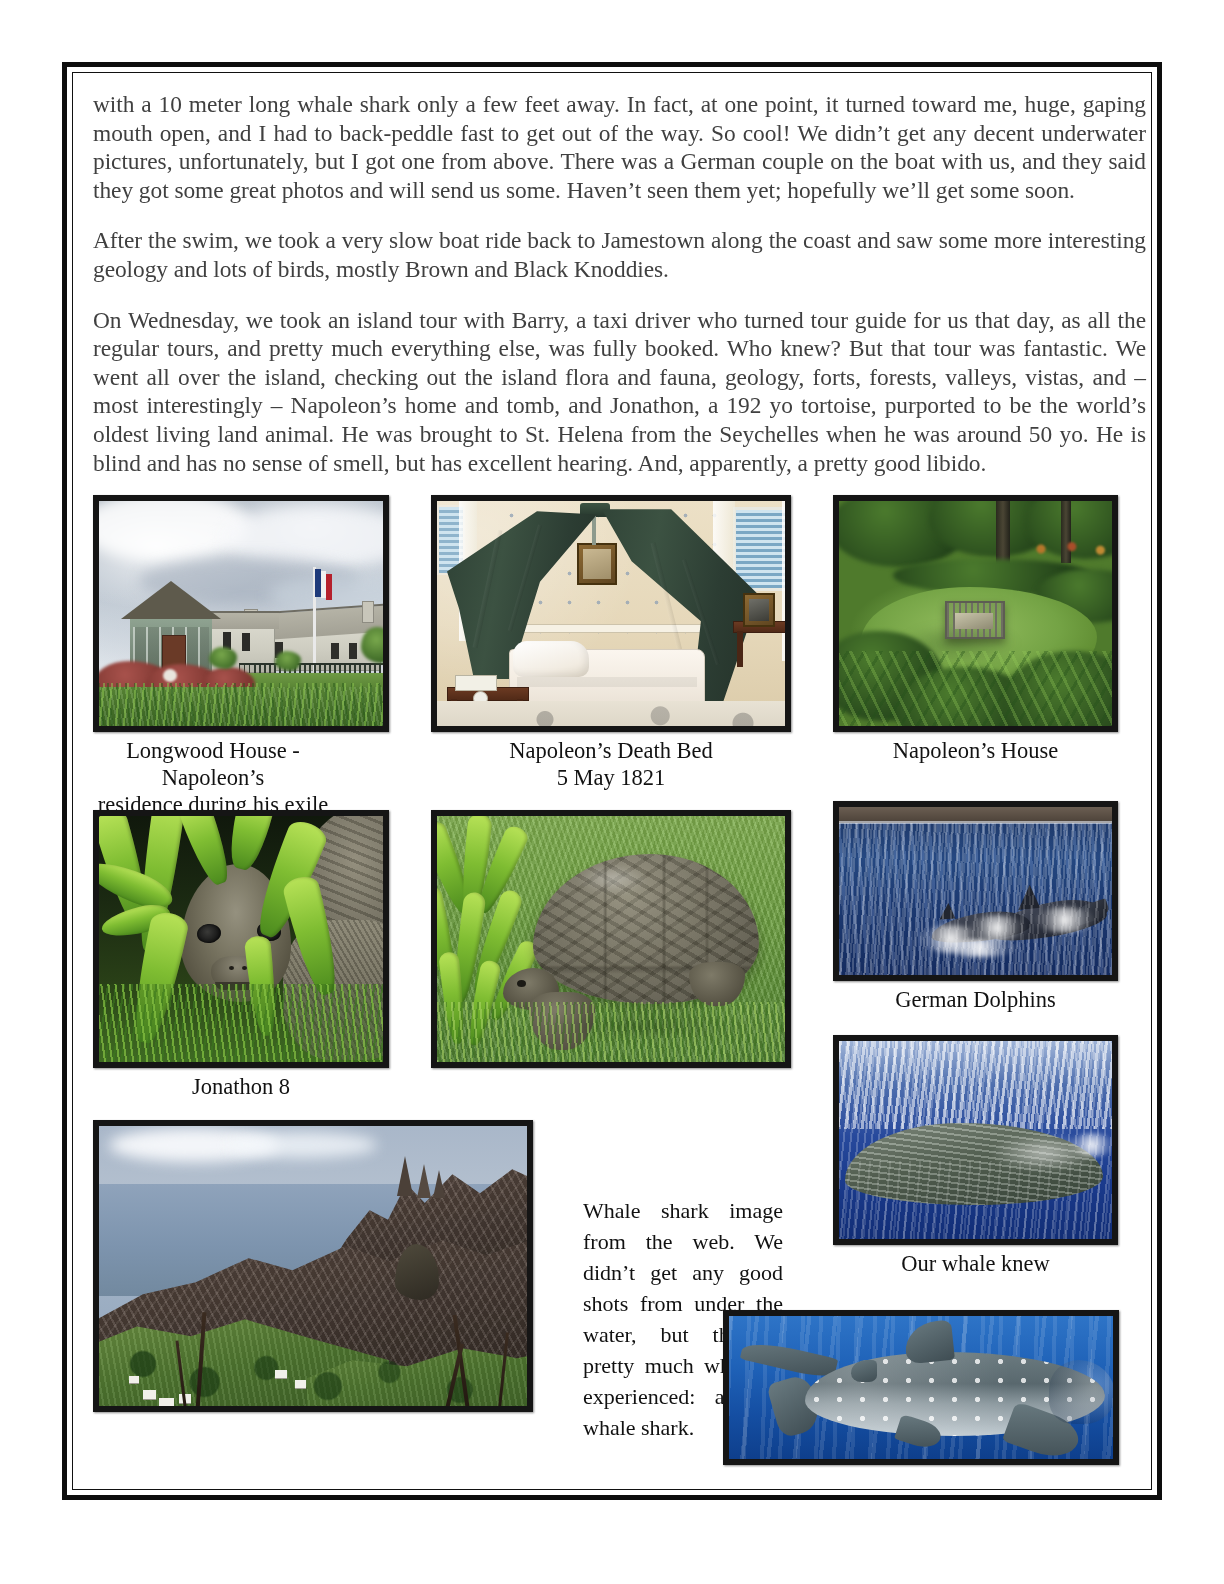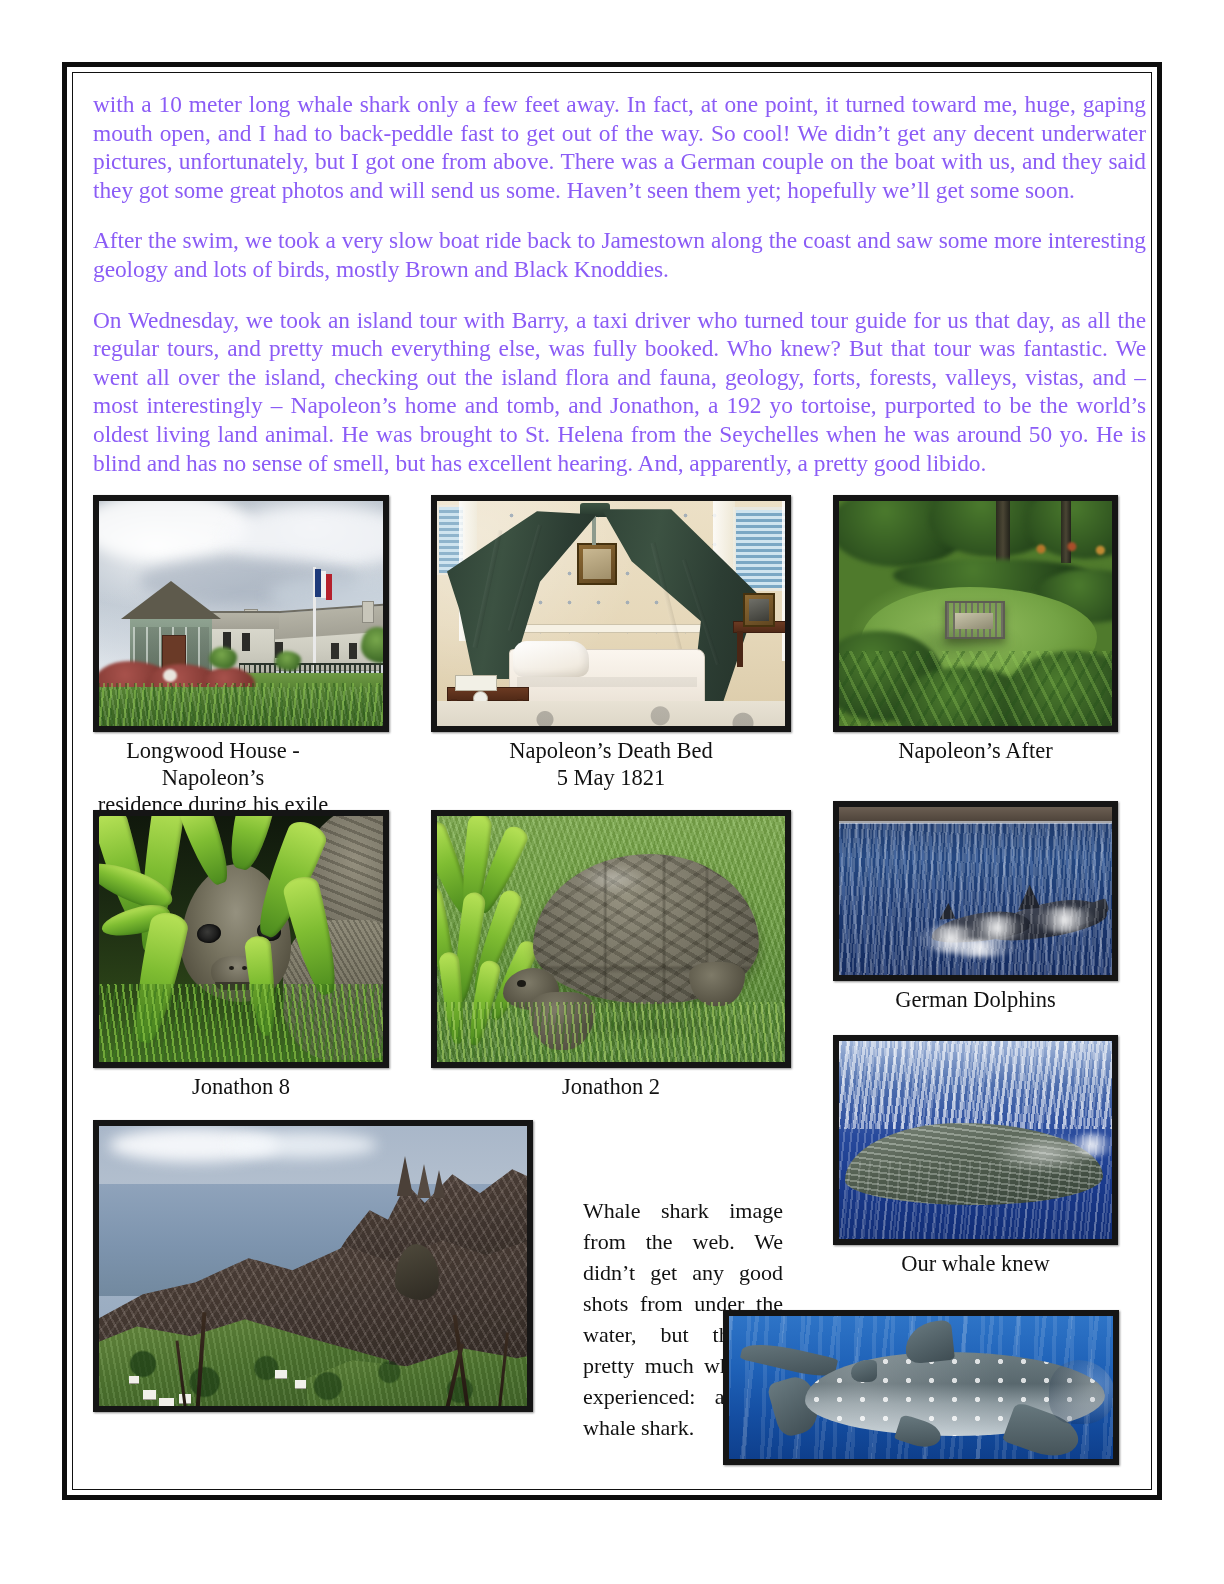--- a/index.html
+++ b/index.html
@@ -55,21 +55,21 @@
   }
 
   
   p.para {
     margin: 0 0 22px 0;
     font-size: 23.4px;
     line-height: 28.6px;
     text-align: justify;
     text-justify: inter-word;
     letter-spacing: -0.05px;
-    color: #8b5cf6;
+    color: #404040;
     hyphens: none;
   }
   p.para.last { margin-bottom: 18px; }
 
   
   .figures {
     position: relative;
     width: 1053px;
   }
 
@@ -599,21 +599,21 @@
           <div class="tomb-slab" style="left:116px; top:112px; width:38px; height:16px;"></div>
 
           <div class="hedge" style="left:-16px; top:130px; width:120px; height:90px; border-radius:45% 55% 50% 50%;"></div>
           <div class="hedge" style="left:56px; top:166px; width:140px; height:86px;"></div>
           <div class="hedge" style="left:164px; top:150px; width:140px; height:100px;"></div>
           <div class="layer" style="left:0px; top:150px; width:285px; height:90px;
                       background: repeating-linear-gradient(64deg, rgba(150,205,90,0.30) 0 3px, rgba(0,0,0,0) 3px 12px),
                                   repeating-linear-gradient(-58deg, rgba(35,80,25,0.35) 0 3px, rgba(0,0,0,0) 3px 14px);"></div>
         </div>
         <div class="caption">
-          <div>Napoleon’s After</div>
+          <div>Napoleon’s House</div>
         </div>
       </div>
 
       <div class="figure" style="left:0px; top:315px; width:296px;">
         <div class="photo" style="width:296px; height:258px;">
           <div class="fill tortoise-bg-dark"></div>
 
           <div class="tort-shell" style="left:196px; top:-12px; width:150px; height:190px;"></div>
           <div class="tort-neck" style="left:184px; top:104px; width:120px; height:140px;"></div>
 
@@ -676,23 +676,20 @@
           <div class="layer" style="left:80px; top:164px; width:9px; height:7px; border-radius:50%; background:#1b1a15;"></div>
           <div class="leg" style="left:92px; top:176px; width:66px; height:58px;"></div>
           <div class="leg" style="left:252px; top:146px; width:56px; height:44px;"></div>
           <div class="layer" style="left:110px; top:196px; width:200px; height:28px; border-radius:50%;
                       background: radial-gradient(ellipse, rgba(25,50,15,0.45), rgba(0,0,0,0) 72%); filter:blur(5px);"></div>
 
           <div class="layer" style="left:0px; top:186px; width:360px; height:72px;
                       background: repeating-linear-gradient(84deg, rgba(175,215,105,0.55) 0 2px, rgba(0,0,0,0) 2px 7px),
                                   repeating-linear-gradient(96deg, rgba(55,110,30,0.45) 0 2px, rgba(0,0,0,0) 2px 8px);"></div>
         </div>
-        <div class="caption">
-          <div>Jonathon 2</div>
-        </div>
       </div>
 
       <div class="figure" style="left:740px; top:306px; width:285px;">
         <div class="photo" style="width:285px; height:180px;">
           <div class="fill ocean"></div>
           <div class="headland" style="left:0px; top:0px; width:285px; height:16px;"></div>
           <div class="layer" style="left:0px; top:14px; width:285px; height:3px; background:rgba(230,235,245,0.6);"></div>
 
           <div class="dolphin" style="left:150px; top:96px; width:118px; height:34px; transform:rotate(-9deg);"></div>
           <div class="dorsal" style="left:178px; top:78px; border-width:0 8px 24px 14px; border-color:transparent transparent #20242e transparent; transform:rotate(-6deg);"></div>

